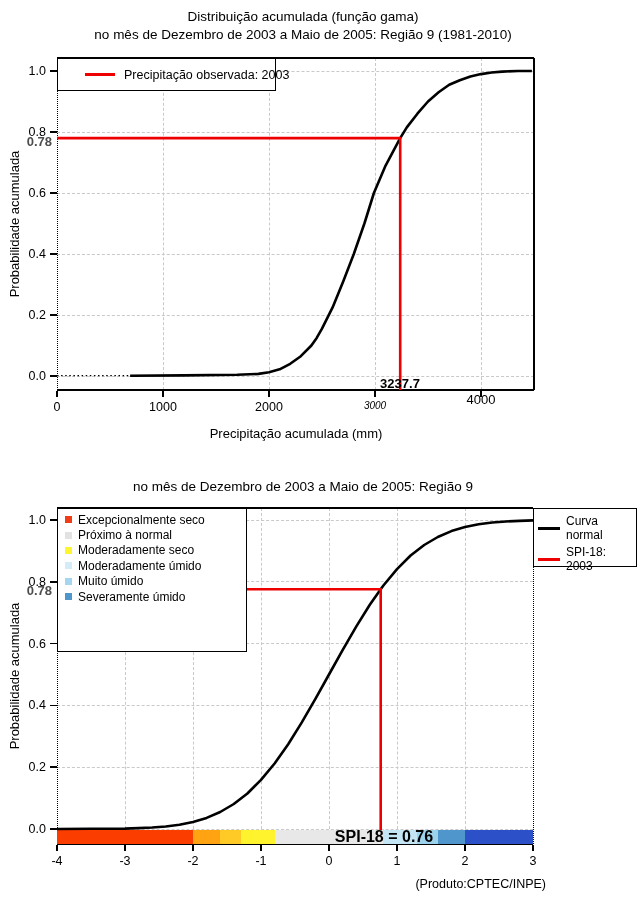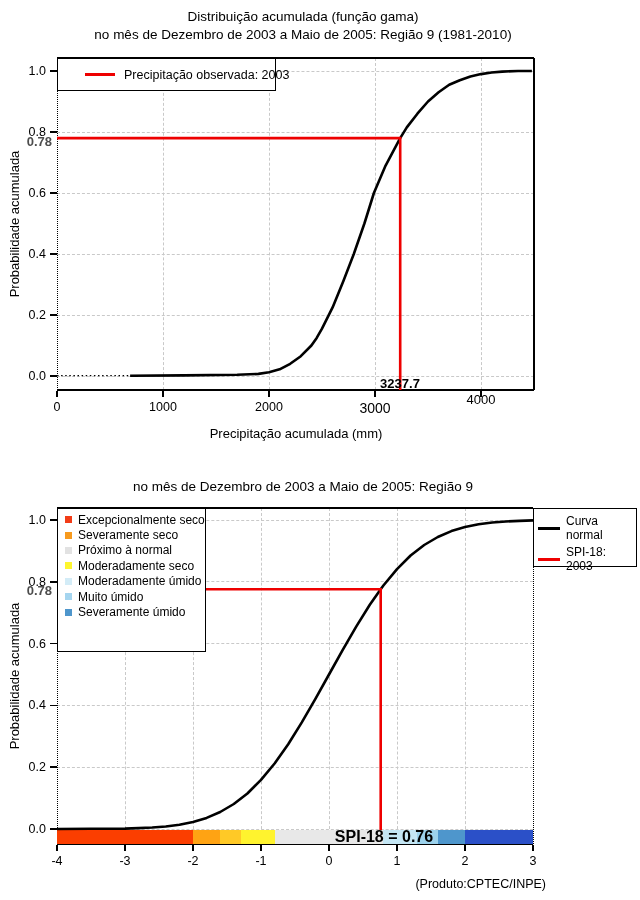--- a/index.html
+++ b/index.html
@@ -58,21 +58,21 @@
       <div style="position: absolute; left: 57px; width: 477px; top: 57px; height: 0px; border-top: 2px solid rgb(0, 0, 0);"></div>
       <div style="position: absolute; left: 57px; width: 477px; top: 389px; height: 0px; border-top: 2px solid rgb(0, 0, 0);"></div>
       <div style="position: absolute; left: 533px; top: 58px; width: 0px; height: 332px; border-left: 2px solid rgb(0, 0, 0);"></div>
       <div style="position: absolute; left: 56.25px; top: 391px; width: 1.5px; height: 6px; background: rgb(0, 0, 0);"></div>
       <div style="position: absolute; left: 57px; top: 400px; transform: translateX(-50%); font-size: 12.5px;">0</div>
       <div style="position: absolute; left: 162.25px; top: 391px; width: 1.5px; height: 6px; background: rgb(0, 0, 0);"></div>
       <div style="position: absolute; left: 163px; top: 400px; transform: translateX(-50%); font-size: 12.5px;">1000</div>
       <div style="position: absolute; left: 268.25px; top: 391px; width: 1.5px; height: 6px; background: rgb(0, 0, 0);"></div>
       <div style="position: absolute; left: 269px; top: 400px; transform: translateX(-50%); font-size: 12.5px;">2000</div>
       <div style="position: absolute; left: 374.25px; top: 391px; width: 1.5px; height: 6px; background: rgb(0, 0, 0);"></div>
-      <div style="position: absolute; left: 375px; top: 400px; transform: translateX(-50%); font-size: 14px;">3000</div>
+      <div style="position: absolute; left: 375px; top: 400px; transform: translateX(-50%); font-size: 10px; font-style: italic;">3000</div>
       <div style="position: absolute; left: 480.25px; top: 391px; width: 1.5px; height: 6px; background: rgb(0, 0, 0);"></div>
       <div style="position: absolute; left: 481px; top: 392px; transform: translateX(-50%); font-size: 13px;">4000</div>
       <div style="position: absolute; left: 50px; top: 375.25px; width: 7px; height: 1.5px; background: rgb(0, 0, 0);"></div>
       <div style="position: absolute; left: 0px; width: 46px; top: 369px; text-align: right; font-size: 12.5px;">0.0</div>
       <div style="position: absolute; left: 50px; top: 314.25px; width: 7px; height: 1.5px; background: rgb(0, 0, 0);"></div>
       <div style="position: absolute; left: 0px; width: 46px; top: 308px; text-align: right; font-size: 12.5px;">0.2</div>
       <div style="position: absolute; left: 50px; top: 253.25px; width: 7px; height: 1.5px; background: rgb(0, 0, 0);"></div>
       <div style="position: absolute; left: 0px; width: 46px; top: 247px; text-align: right; font-size: 12.5px;">0.4</div>
       <div style="position: absolute; left: 50px; top: 192.25px; width: 7px; height: 1.5px; background: rgb(0, 0, 0);"></div>
       <div style="position: absolute; left: 0px; width: 46px; top: 186px; text-align: right; font-size: 12.5px;">0.6</div>
@@ -84,28 +84,24 @@
         <line x1="57" x2="130.14" y1="375.634" y2="375.634" stroke="#000" stroke-width="1.2" stroke-dasharray="1.5 2.6"></line>
         <path d="M130.1 375.7 L184.2 375.4 L237.2 374.8 L258.4 373.9 L269.0 372.3 L279.6 369.3 L290.2 363.8 L300.8 356.2 L311.4 345.5 L316.7 337.9 L322.0 328.7 L332.6 307.4 L343.2 281.4 L353.8 254.0 L364.4 223.5 L373.9 193.0 L385.6 165.6 L396.2 145.7 L400.2 138.1 L406.8 127.4 L417.4 113.7 L428.0 101.5 L438.6 92.3 L449.2 84.7 L459.8 80.2 L470.4 76.5 L481.0 74.1 L491.6 72.5 L502.2 71.6 L518.1 71.0 L531.9 71.0" fill="none" stroke="#000000" stroke-width="2.6" stroke-linejoin="round"></path>
         <path d="M 57 138.1 L 400.2 138.1 L 400.2 390" fill="none" stroke="#EE0000" stroke-width="2.6"></path>
       </svg>
     </div>
 
   <div id="c2" class="chart" style="top:455px;height:445px;">
     <div class="title" style="top:24px">no mês de Dezembro de 2003 a Maio de 2005: Região 9</div>
     <div class="ylab" style="top:221px">Probabilidade acumulada</div>
 
-    <div id="cats" class="legend-box" style="left:57px;top:53px;width:149px;height:144px">
+    <div id="cats" class="legend-box" style="left:57px;top:53px;width:190px;height:144px">
         <div class="cat-row">
           <span class="cat-sw" style="background: rgb(242, 60, 23);"></span>
           <span class="cat-lb">Excepcionalmente seco</span>
-        </div>
-        <div class="cat-row">
-          <span class="cat-sw" style="background: rgb(247, 154, 30);"></span>
-          <span class="cat-lb">Severamente seco</span>
         </div>
         <div class="cat-row">
           <span class="cat-sw" style="background: rgb(226, 226, 226);"></span>
           <span class="cat-lb">Próximo à normal</span>
         </div>
         <div class="cat-row">
           <span class="cat-sw" style="background: rgb(254, 246, 47);"></span>
           <span class="cat-lb">Moderadamente seco</span>
         </div>
         <div class="cat-row">

